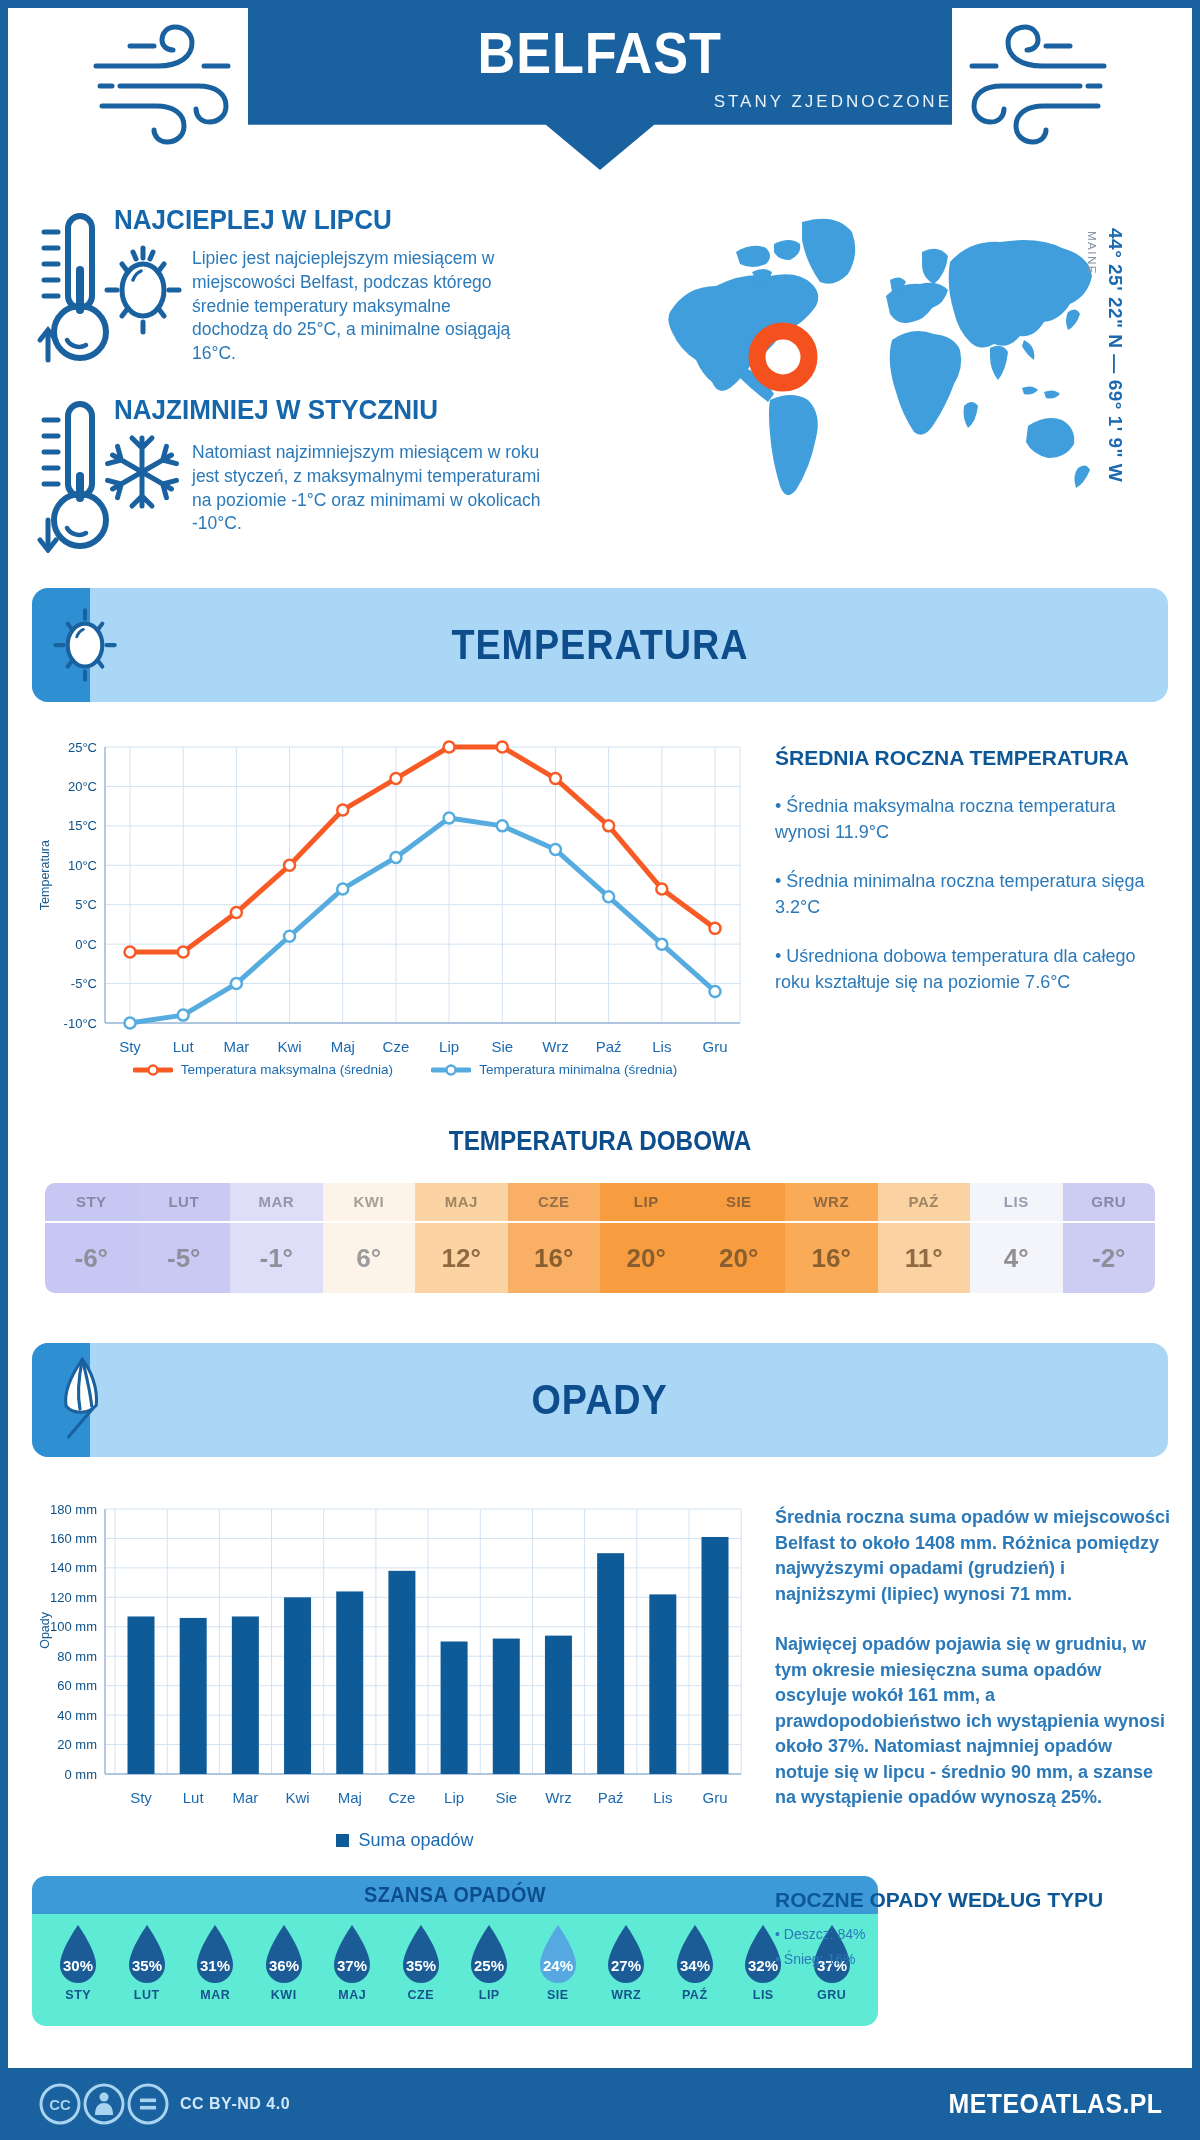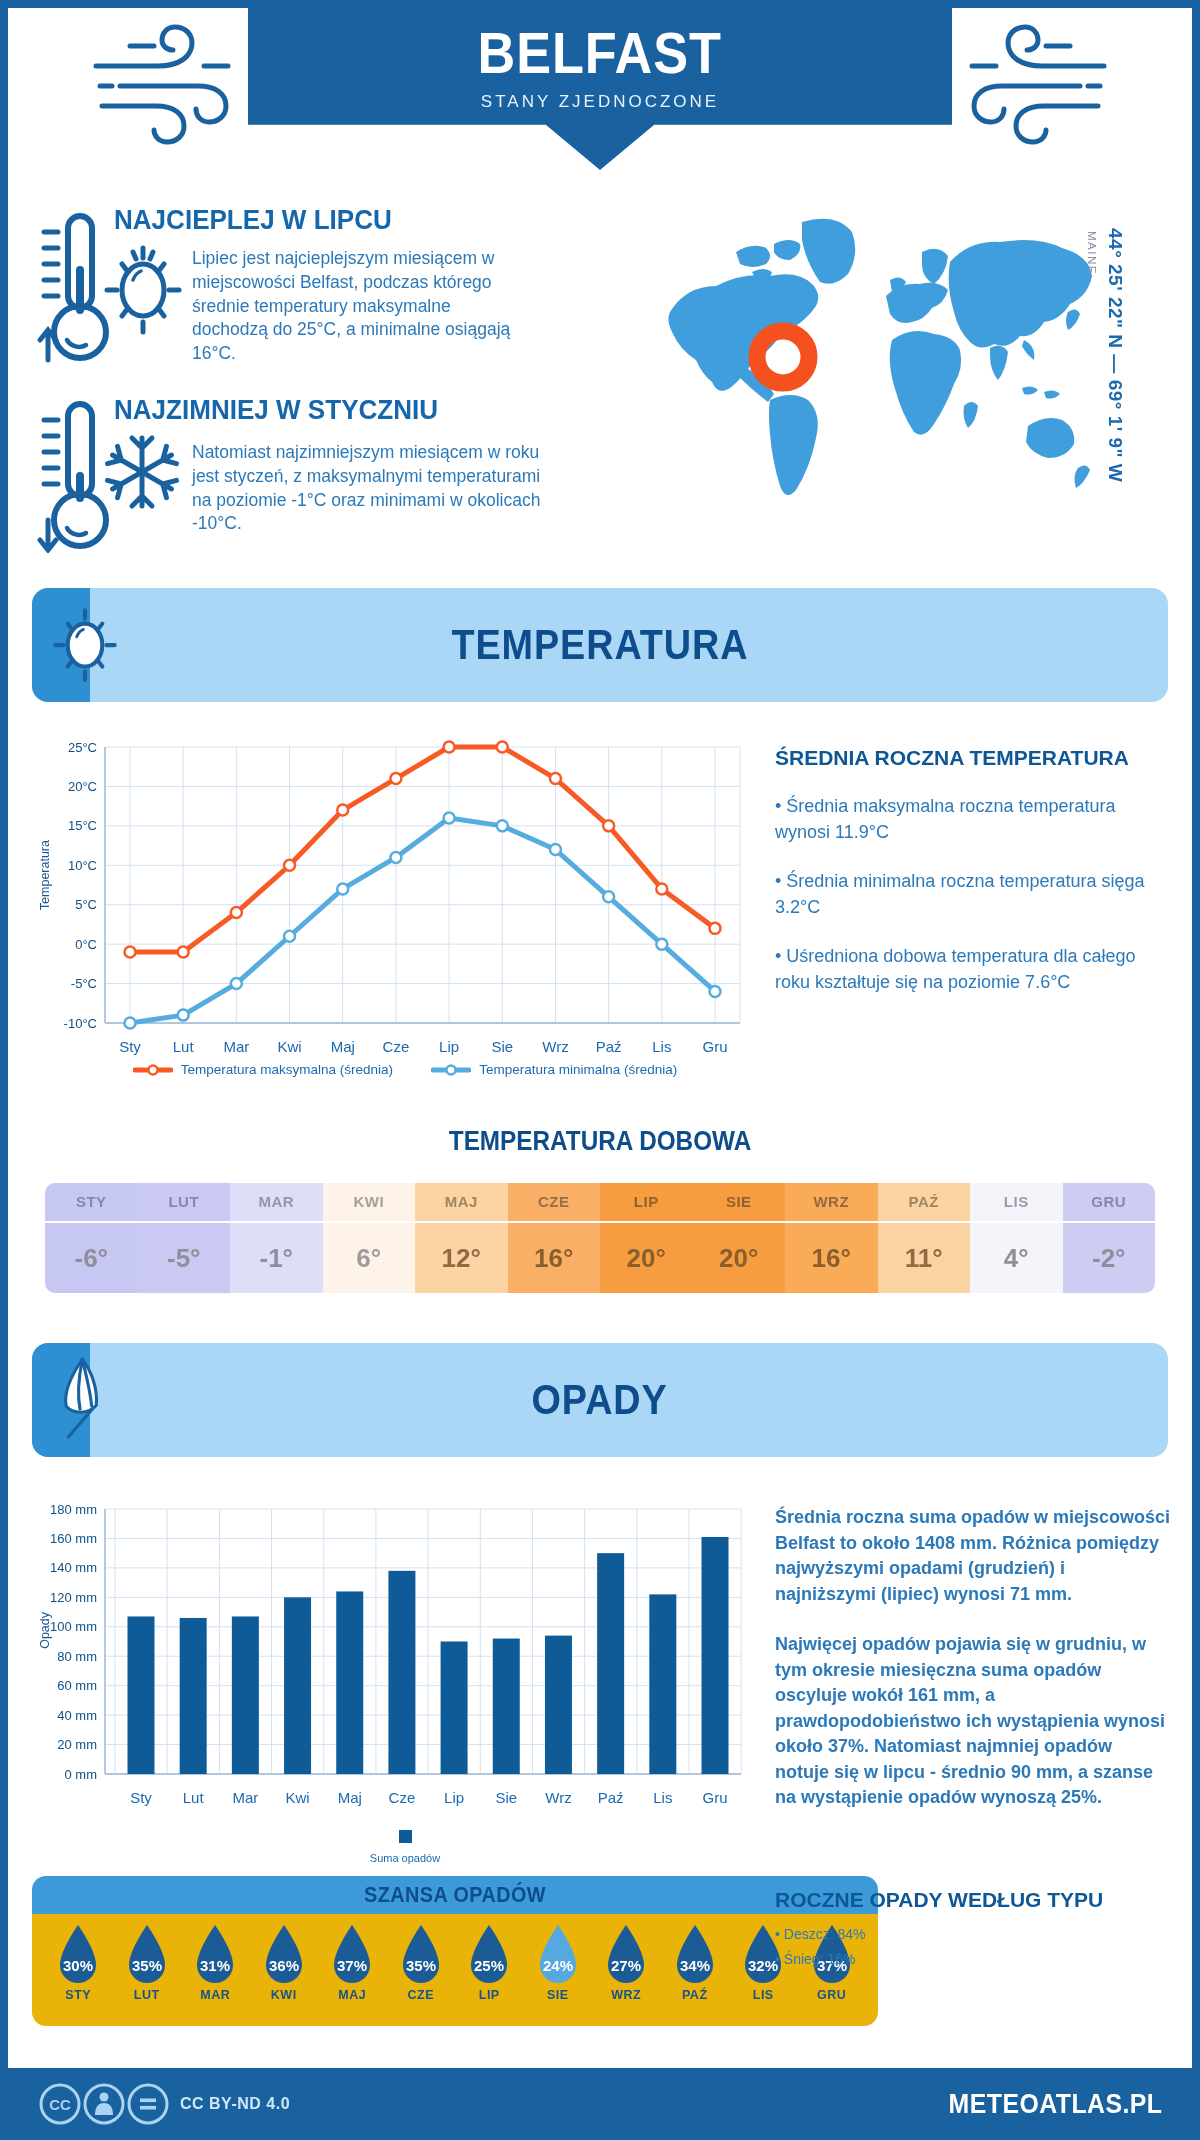--- a/index.html
+++ b/index.html
@@ -9,42 +9,42 @@
   .frame{position:absolute;inset:0;border:8px solid #1a619f;border-bottom:none;pointer-events:none;z-index:30;}
   .cond{display:inline-block;transform:scaleX(.9);transform-origin:center;}
   .cond-l{display:inline-block;transform:scaleX(.93);transform-origin:left center;}
   .cond-r{display:inline-block;transform:scaleX(.92);transform-origin:right center;}
 
   
   .banner{left:248px;top:8px;width:704px;height:162px;background:#1a619f;z-index:20;
     clip-path:polygon(0 0,100% 0,100% 72%,57.7% 72%,50% 100%,42.3% 72%,0 72%);
     text-align:center;color:#fff;}
   .banner-title{margin-top:14px;font-size:58px;font-weight:700;letter-spacing:1px;line-height:62px;}
-  .banner-sub{margin-top:8px;font-size:17px;letter-spacing:3px;color:#e8f2fb;}
+  .banner-sub{margin-top:8px;font-size:17px;letter-spacing:3px;color:#e8f2fb;text-align:right;}
 
   
   .h-blue{font-size:28px;font-weight:700;color:#1566ab;white-space:nowrap;}
   .p-blue{font-size:17.5px;line-height:1.36;color:#2b79b9;}
 
   
   .vtext{writing-mode:vertical-rl;}
   .coords{left:1104px;top:228px;font-size:19px;font-weight:700;color:#1b6ab0;letter-spacing:.5px;}
   .region{left:1086px;top:231px;font-size:11.5px;color:#8593a5;letter-spacing:1.5px;}
 
   
   .sec-banner{left:32px;width:1136px;height:114px;background:#abd7f6;border-radius:16px;display:flex;align-items:center;justify-content:center;}
   .sec-corner{position:absolute;left:0;top:0;width:58px;height:114px;background:#2e90d3;border-radius:16px 0 0 16px;}
   .sec-title{font-size:42px;font-weight:700;color:#0d4d8c;letter-spacing:1px;}
   .sec-icon{position:absolute;left:20px;top:14px;}
 
   
   .chart-ylabel{writing-mode:vertical-rl;transform:rotate(180deg);font-size:12.5px;color:#16588f;}
   .legend-row{display:flex;justify-content:center;align-items:center;gap:38px;font-size:13.5px;color:#1b6ab0;}
   .legend-item{display:flex;align-items:center;gap:8px;}
-  .bar-legend{display:flex;justify-content:center;align-items:center;gap:9px;font-size:11px;color:#1b6ab0;flex-direction:column;}
+  .bar-legend{display:flex;justify-content:center;align-items:center;gap:9px;font-size:18px;color:#1b6ab0;}
   .bar-legend .sq{width:13px;height:13px;background:#0f5b97;display:inline-block;}
 
   
   .panel-h{font-size:21px;font-weight:700;color:#0e5796;margin-bottom:24px;}
   .bullet{font-size:18px;line-height:1.42;color:#2b79b9;margin-bottom:24px;}
   .bullet-tight{font-size:14px;line-height:1.75;color:#2b79b9;}
 
   
   .daily-title{left:0;top:1126px;width:1200px;text-align:center;font-size:27px;font-weight:700;color:#0d4d8c;}
   .daily-table{left:45px;top:1183px;width:1110px;height:110px;display:flex;border-radius:10px;overflow:hidden;}
@@ -52,21 +52,21 @@
   .daily-col .m{height:38px;line-height:38px;text-align:center;font-size:15px;font-weight:700;letter-spacing:.5px;border-bottom:2px solid #fff;}
   .daily-col .v{height:70px;line-height:70px;text-align:center;font-size:26px;font-weight:700;}
 
   
   .precip-p{font-size:18px;line-height:1.42;color:#2b79b9;margin-bottom:25px;}
 
   
   .chance{left:32px;top:1876px;width:846px;height:150px;border-radius:14px;overflow:hidden;}
   .chance-head{height:38px;background:#3d9ad8;display:flex;align-items:center;justify-content:center;}
   .chance-title{font-size:22px;font-weight:700;color:#0d4d8c;letter-spacing:.5px;}
-  .chance-body{height:112px;background:#eab308;display:flex;padding:0 12px;}
+  .chance-body{height:112px;background:#5eead4;display:flex;padding:0 12px;}
   .drop-item{flex:1;display:flex;flex-direction:column;align-items:center;padding-top:9px;}
   .drop-item .mon{margin-top:1px;font-size:12.5px;font-weight:700;color:#17548e;letter-spacing:.5px;}
 
   
   .footer{left:0;top:2068px;width:1200px;height:72px;background:#1a619f;display:flex;align-items:center;padding:0 38px;box-sizing:border-box;z-index:40;}
   .cc-group{display:flex;align-items:center;}
   .cc-label{margin-left:10px;font-size:16px;font-weight:700;color:#cfe6f8;letter-spacing:.5px;}
   .site{margin-left:auto;font-size:27px;font-weight:700;color:#fff;letter-spacing:.5px;}
 </style>
 </head>

